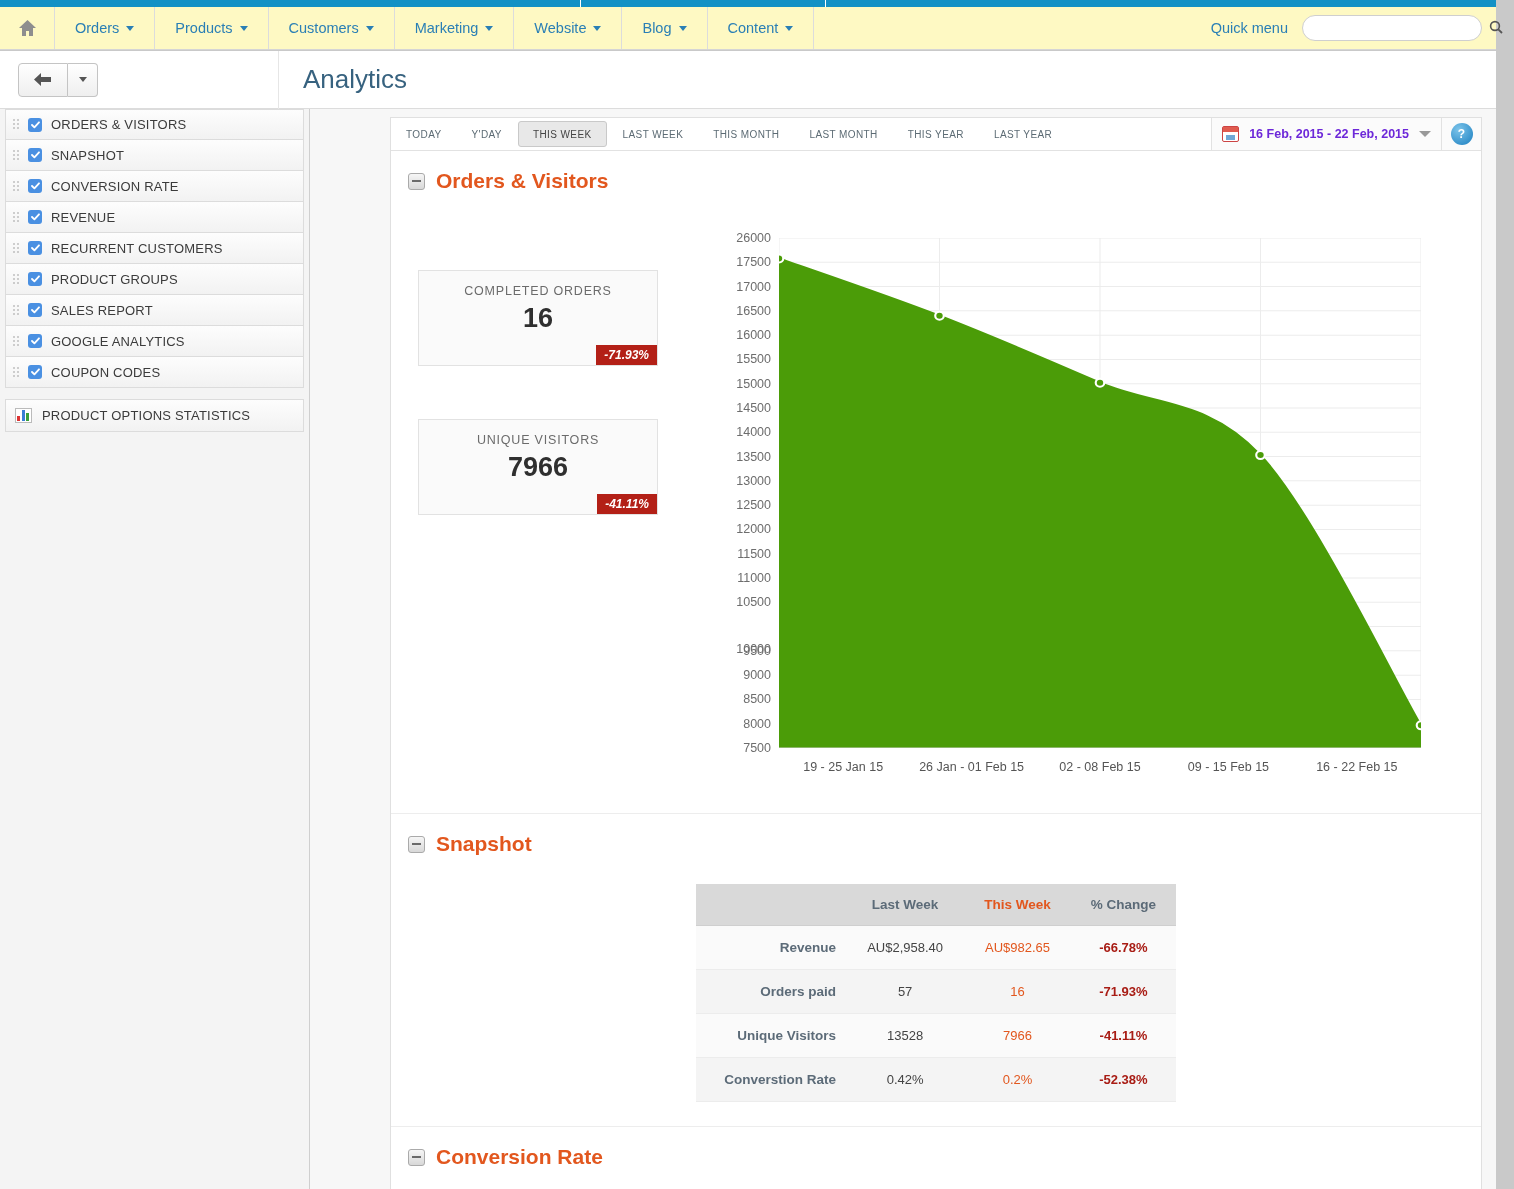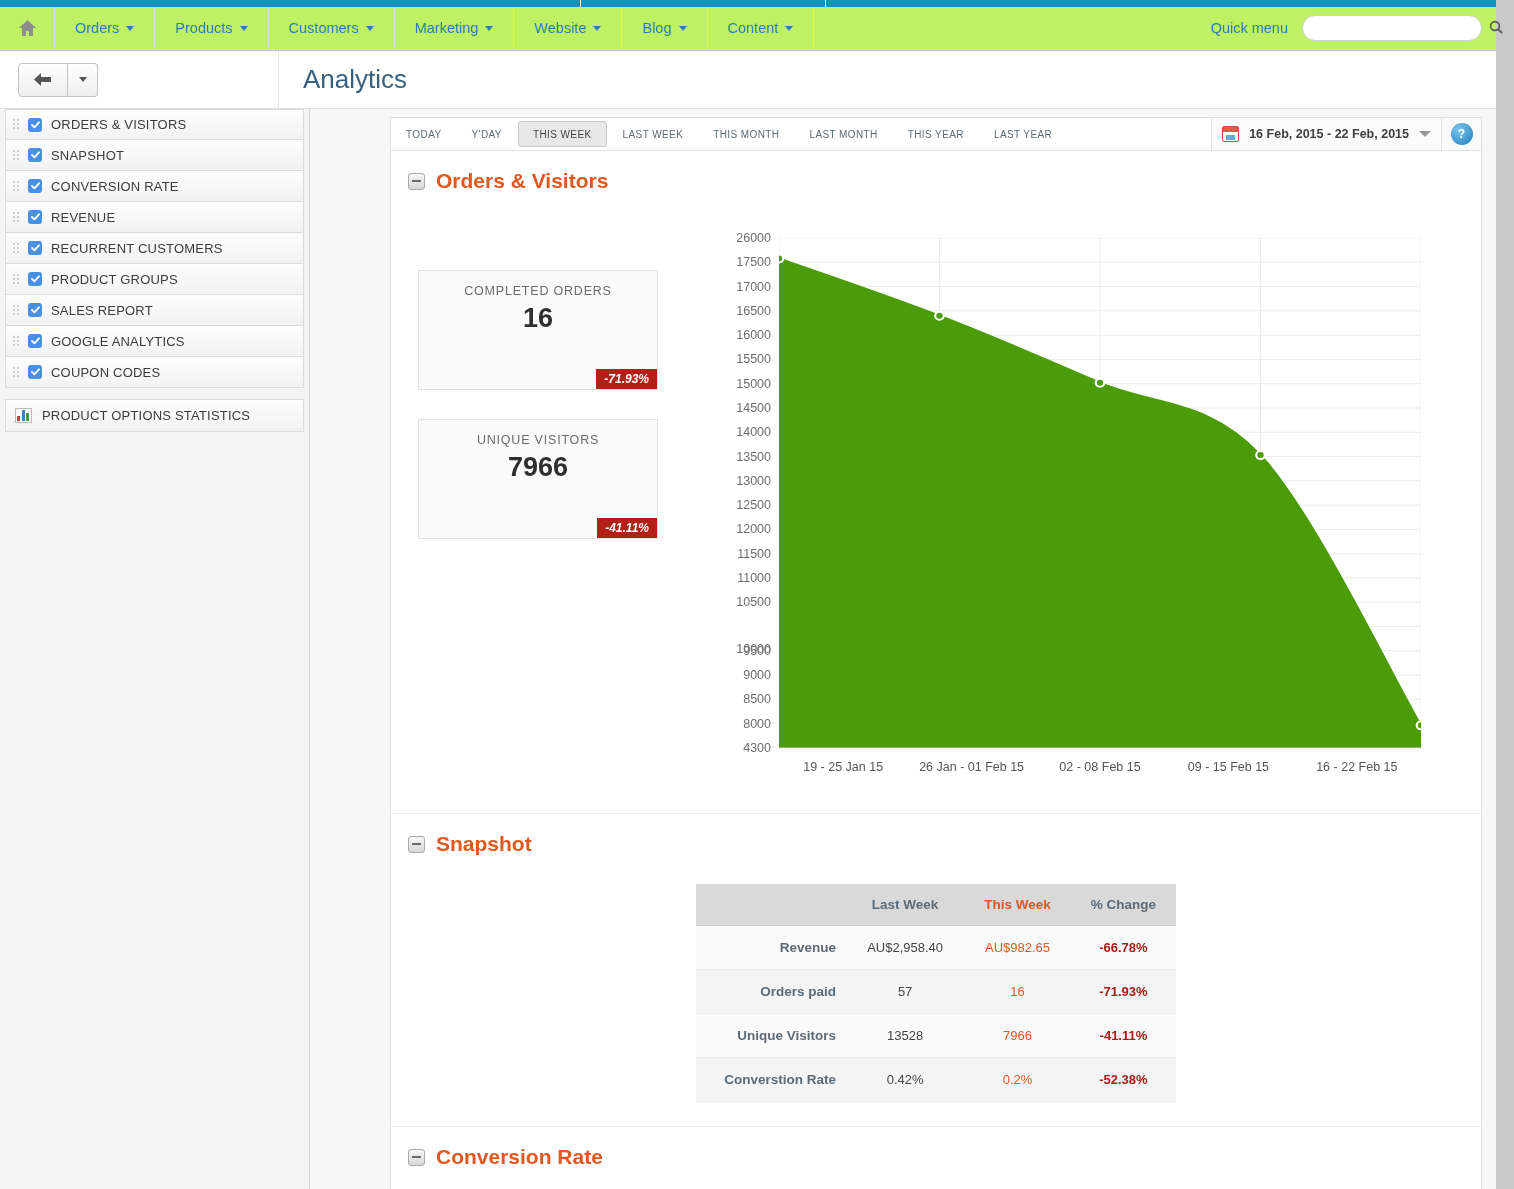--- a/index.html
+++ b/index.html
@@ -12,21 +12,21 @@
   }
   .page { position:relative; width:1514px; height:1189px; background:#c9c9c9; }
 
   
   .topblue { position:absolute; top:0; left:0; width:1496px; height:7px; background:#1391c5; }
   .topblue .seg { position:absolute; top:0; width:1px; height:7px; background:#ffffff; }
 
   
   .mainnav {
     position:absolute; top:7px; left:0; width:1496px; height:43px;
-    background:#bef264;
+    background:#fef9c3;
     border-bottom:1px solid #d5d5d5;
     display:flex; align-items:stretch;
   }
   .home-btn {
     width:55px; display:flex; align-items:center; justify-content:center;
     border-right:1px solid #dcdcdc; cursor:pointer;
   }
   .home-btn svg { fill:#8e8e8e; }
   .navitem {
     display:flex; align-items:center; gap:7px;
@@ -110,41 +110,41 @@
     letter-spacing:.4px; cursor:pointer; margin:3px 1px; border-radius:3px;
   }
   .dtab.active { background:#e8e8e8; border:1px solid #c9c9c9; color:#444; }
   .daterange {
     margin-left:auto; display:flex; align-items:center; border-left:1px solid #e2e2e2;
     padding:0 10px; gap:10px; cursor:pointer; background:#fbfbfb;
   }
   .calicon { width:17px;height:16px;border:1px solid #c44; border-radius:2px; background:#fff; position:relative; }
   .calicon:before { content:""; position:absolute; left:0;right:0;top:0;height:5px;background:#e05b4f; }
   .calicon:after { content:""; position:absolute; left:3px;right:3px;top:8px;height:5px;background:#6fa8d6; }
-  .drlabel { font-size:12.5px; font-weight:bold; color:#404040; white-space:nowrap; }
+  .drlabel { font-size:12.5px; font-weight:bold; color:#6d28d9; white-space:nowrap; }
   .dr-caret { width:0;height:0;border-left:6px solid transparent;border-right:6px solid transparent;border-top:6px solid #999; }
   .helpbtn { width:40px; border-left:1px solid #e2e2e2; display:flex;align-items:center;justify-content:center; background:#fbfbfb; cursor:pointer; }
   .lifering { width:22px;height:22px;border-radius:50%;background:radial-gradient(circle at 35% 30%, #7cc4ea, #1b7fc0);
       display:flex;align-items:center;justify-content:center;color:#fff;font-size:12px;font-weight:bold; }
 
   
   .sechead { display:flex; align-items:center; gap:11px; padding:18px 0 0 17px; }
   .collapse-icon {
     width:17px;height:17px;border:1px solid #aaa;border-radius:3px;
     background:linear-gradient(#f6f6f6,#d8d8d8);
     display:flex;align-items:center;justify-content:center; cursor:pointer;
   }
   .collapse-icon i { width:9px;height:2px;background:#6a6a6a;display:block; }
   .sectitle { font-size:21px; font-weight:bold; color:#e2571e; }
 
   .ov-body { position:relative; height:620px; }
 
   
   .statbox {
-    position:absolute; width:240px; height:120px; border:1px solid #e2e2e2;
+    position:absolute; width:240px; height:96px; border:1px solid #e2e2e2;
     background:#fafafa;
   }
   .statbox .st-label { text-align:center; font-size:12.5px; color:#6b6b6b; letter-spacing:.8px; padding-top:13px; }
   .statbox .st-value { text-align:center; font-size:27px; font-weight:bold; color:#2f2f2f; padding-top:5px; }
   .badge {
     position:absolute; right:0; bottom:0; background:#b32017; color:#fff;
     font-size:12px; font-weight:bold; font-style:italic; padding:3px 8px;
   }
 
   
@@ -403,21 +403,21 @@
               <span style="top: 267.143px;">12500</span>
               <span style="top: 291.429px;">12000</span>
               <span style="top: 315.714px;">11500</span>
               <span style="top: 340px;">11000</span>
               <span style="top: 364.286px;">10500</span>
               <span style="top: 411px;">10000</span>
               <span style="top: 412.857px;">9500</span>
               <span style="top: 437.143px; text-align: right;">9000</span>
               <span style="top: 461.429px;">8500</span>
               <span style="top: 485.714px;">8000</span>
-              <span style="top: 510px;">4300</span>
+              <span style="top: 510px;">7500</span>
             </div>
           <div class="plot">
             <svg id="chart-svg" viewBox="0 0 600 510" preserveAspectRatio="none">
                 <line x1="0" y1="0" x2="600" y2="0" stroke="#ececec" stroke-width="1"></line>
                 <line x1="0" y1="24.285714285714285" x2="600" y2="24.285714285714285" stroke="#ececec" stroke-width="1"></line>
                 <line x1="0" y1="48.57142857142857" x2="600" y2="48.57142857142857" stroke="#ececec" stroke-width="1"></line>
                 <line x1="0" y1="72.85714285714285" x2="600" y2="72.85714285714285" stroke="#ececec" stroke-width="1"></line>
                 <line x1="0" y1="97.14285714285714" x2="600" y2="97.14285714285714" stroke="#ececec" stroke-width="1"></line>
                 <line x1="0" y1="121.42857142857142" x2="600" y2="121.42857142857142" stroke="#ececec" stroke-width="1"></line>
                 <line x1="0" y1="145.7142857142857" x2="600" y2="145.7142857142857" stroke="#ececec" stroke-width="1"></line>

